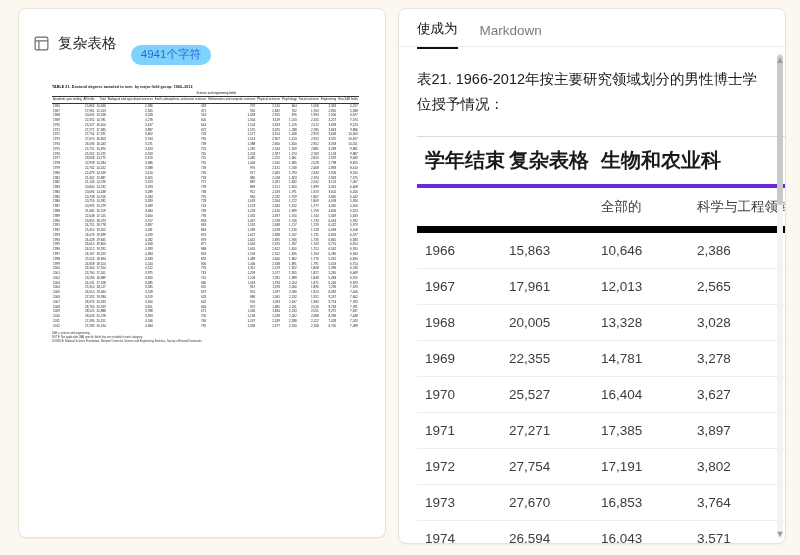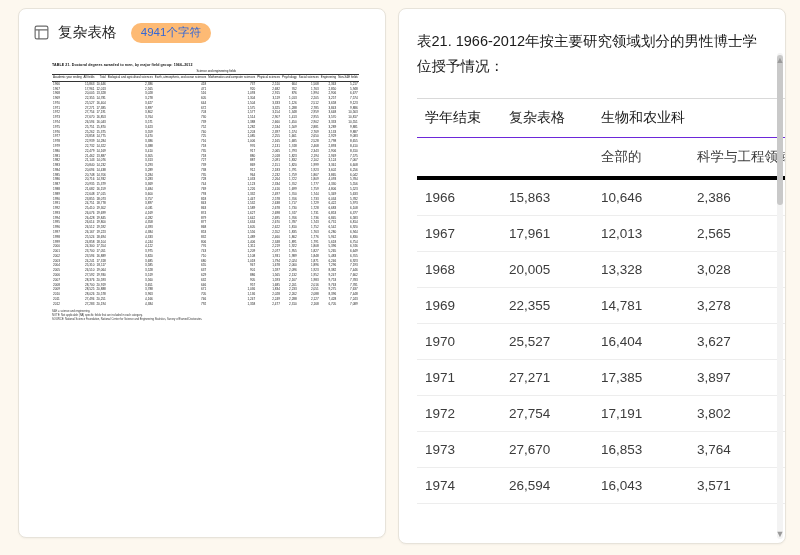--- a/index.html
+++ b/index.html
@@ -49,27 +49,28 @@
     color: #6b6b6b;
   }
   .left-title {
     font-size: 14.5px;
     color: #1f1f1f;
     font-weight: 500;
     letter-spacing: 0.2px;
   }
   .char-badge {
     margin-left: 6px;
-    background: #fdba74;
+    background: #7dd3fc;
     color: #3367d6;
     font-size: 11.5px;
     border-radius: 11px;
     padding: 3px 10px;
     line-height: 1.2;
     white-space: nowrap;
+    margin-top: 22px;
   }
   .preview-frame {
     margin: 6px 12px 0 12px;
     height: 462px;
     background: #ffffff;
     position: relative;
     overflow: hidden;
   }
   .table-img {
     position: absolute;
@@ -171,37 +172,37 @@
   }
   .md-table {
     border-collapse: collapse;
     width: 100%;
     font-size: 13.5px;
     color: #1f1f1f;
     table-layout: fixed;
   }
   .md-table th {
     text-align: left;
-    font-weight: 400;
-    font-size: 14px;
+    font-weight: 700;
+    font-size: 20px;
     color: #1a1a1a;
     padding: 10px 6px 10px 8px;
-    border-bottom: 1px solid #6d28d9;
+    border-bottom: 4px solid #6d28d9;
     border-top: 1px solid #d9d9d9;
     white-space: nowrap;
   }
   .md-table td {
     padding: 10px 6px 10px 8px;
     border-bottom: 1px solid #ededed;
     color: #3c3c3c;
     white-space: nowrap;
   }
   .md-table tr.subhead td {
     color: #3c3c3c;
-    border-bottom: 4px solid #000000;
+    border-bottom: 7px solid #000000;
   }
   .md-table colgroup col.c0 { width: 84px; }
   .md-table colgroup col.c1 { width: 92px; }
   .md-table colgroup col.c2 { width: 96px; }
   .md-table colgroup col.c3 { width: 110px; }
   .right-scrollbar {
     position: absolute;
     right: 2px;
     top: 44px;
     width: 6px;
@@ -889,20 +890,24 @@
         <div class="mini-notes">
             <span class="nline">S&amp;E = science and engineering.</span>
             <span class="nline">NOTE: Not applicable (NA) specific fields that are included in each category.</span>
             <span class="nline">SOURCE: National Science Foundation, National Center for Science and Engineering Statistics, Survey of Earned Doctorates.</span>
           </div>
       </div>
     </div>
   </div>
 
   <div class="right-panel">
+    <div class="tabs">
+      <div class="tab active">使成为</div>
+      <div class="tab">Markdown</div>
+    </div>
 
     <div class="md-body">
       <div class="md-caption">表21. 1966-2012年按主要研究领域划分的男性博士学位授予情况：</div>
 
       <table class="md-table">
         <colgroup>
           <col class="c0">
             <col class="c1">
             <col class="c2">
             <col class="c3">

